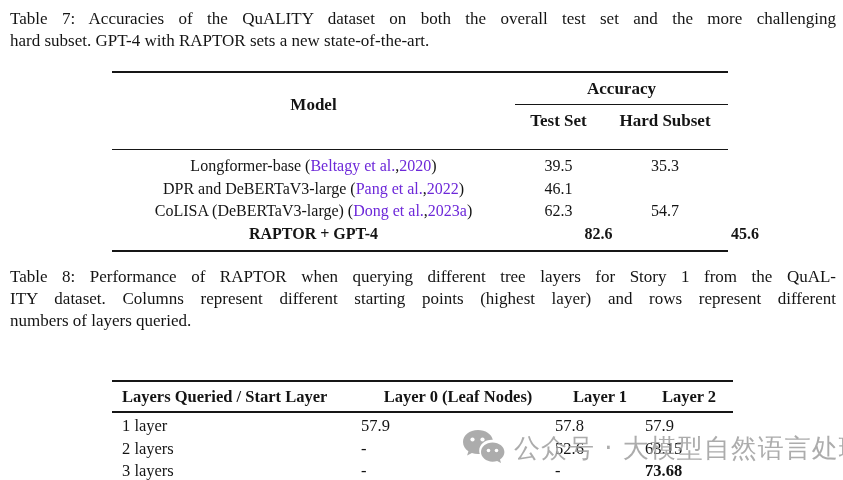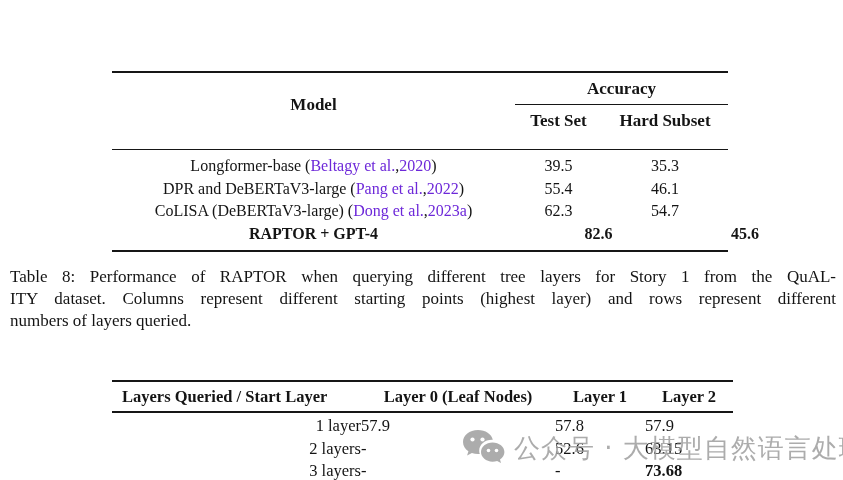--- a/index.html
+++ b/index.html
@@ -26,31 +26,35 @@
   .cite { color:#6d28d9; }
   
   .t8 { position:absolute; left:112px; top:380px; width:621px; border-top:2.5px solid #161616; }
   .t8-head { display:grid; grid-template-columns:249px 194px 90px 88px; height:29px; align-items:center;
              font-weight:bold; font-size:16.5px; border-bottom:2.5px solid #161616; }
   .t8-head > div { text-align:center; }
   .t8-head > div:first-child { text-align:left; padding-left:10px; }
   .t8-body { border-bottom:2.5px solid #161616; padding:2px 0 3px 0; }
   .t8-row { display:grid; grid-template-columns:249px 194px 90px 88px; height:22.5px; align-items:center; font-size:16.5px; }
   .t8-row > div { }
-  .t8-row > div:first-child { text-align:right; padding-left:10px; }
+  .t8-row > div:first-child { text-align:left; padding-left:10px; }
   .t8-row .bold { font-weight:bold; }
   
   .watermark { position:absolute; left:461px; top:428px; display:flex; align-items:center; gap:7px; z-index:5; pointer-events:none; }
   .wm-text { font-family:"DejaVu Sans", sans-serif; font-size:26px; color:rgba(158,158,158,0.85); letter-spacing:1px; white-space:nowrap; }
 </style>
 </head>
 <body>
 
 <div class="page">
 
+  <div class="caption" style="top:8px;">
+      <div class="cap-line">Table 7: Accuracies of the QuALITY dataset on both the overall test set and the more challenging</div>
+      <div class="cap-line last">hard subset. GPT-4 with RAPTOR sets a new state-of-the-art.</div>
+    </div>
 
   <div class="t7">
     <div class="t7-head">
       <div class="t7-model">Model</div>
       <div class="t7-accgroup">
         <div class="t7-acclabel">Accuracy</div>
         <div class="t7-acccols">
           <div>Test Set</div>
           <div>Hard Subset</div>
         </div>
@@ -69,21 +73,20 @@
           <div>35.3</div>
         </div>
         <div class="t7-row">
           <div>
             <span>DPR and DeBERTaV3-large (</span>
             <span class="cite">Pang et al.</span>
             <span>, </span>
             <span class="cite">2022</span>
             <span>)</span>
           </div>
-          <div>55.4</div>
           <div>46.1</div>
         </div>
         <div class="t7-row">
           <div>
             <span>CoLISA (DeBERTaV3-large) (</span>
             <span class="cite">Dong et al.</span>
             <span>, </span>
             <span class="cite">2023a</span>
             <span>)</span>
           </div>

